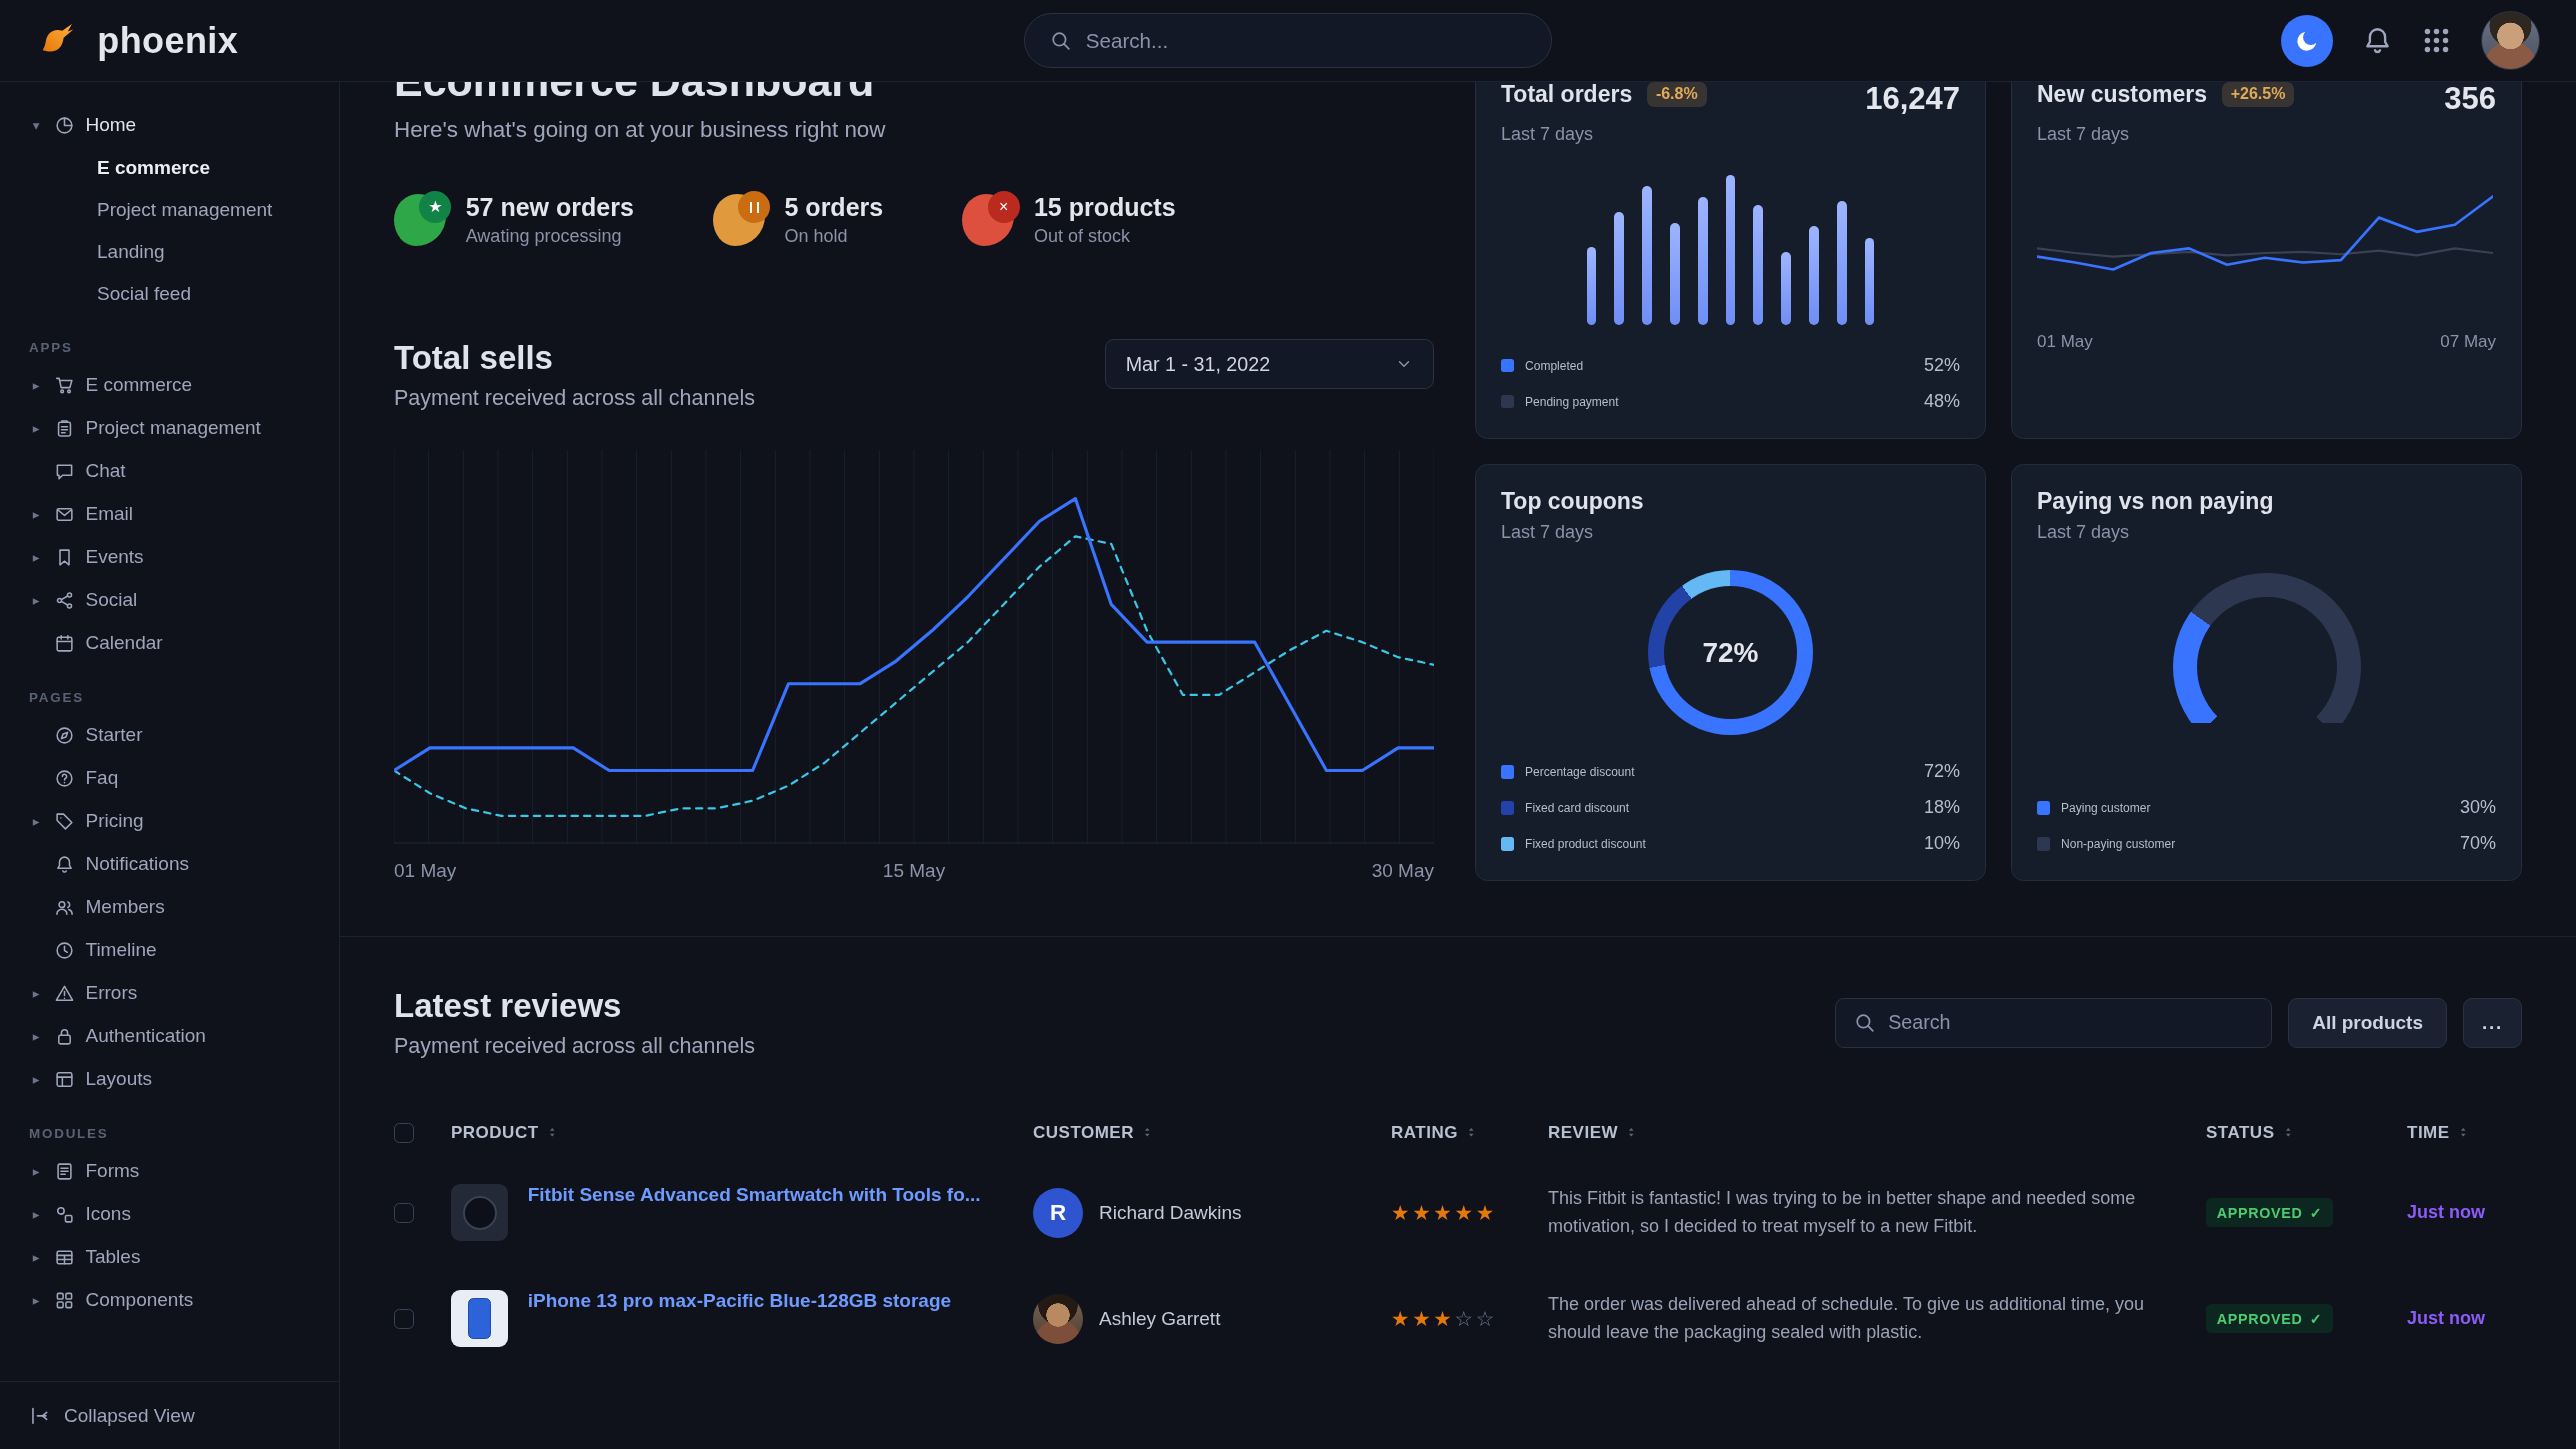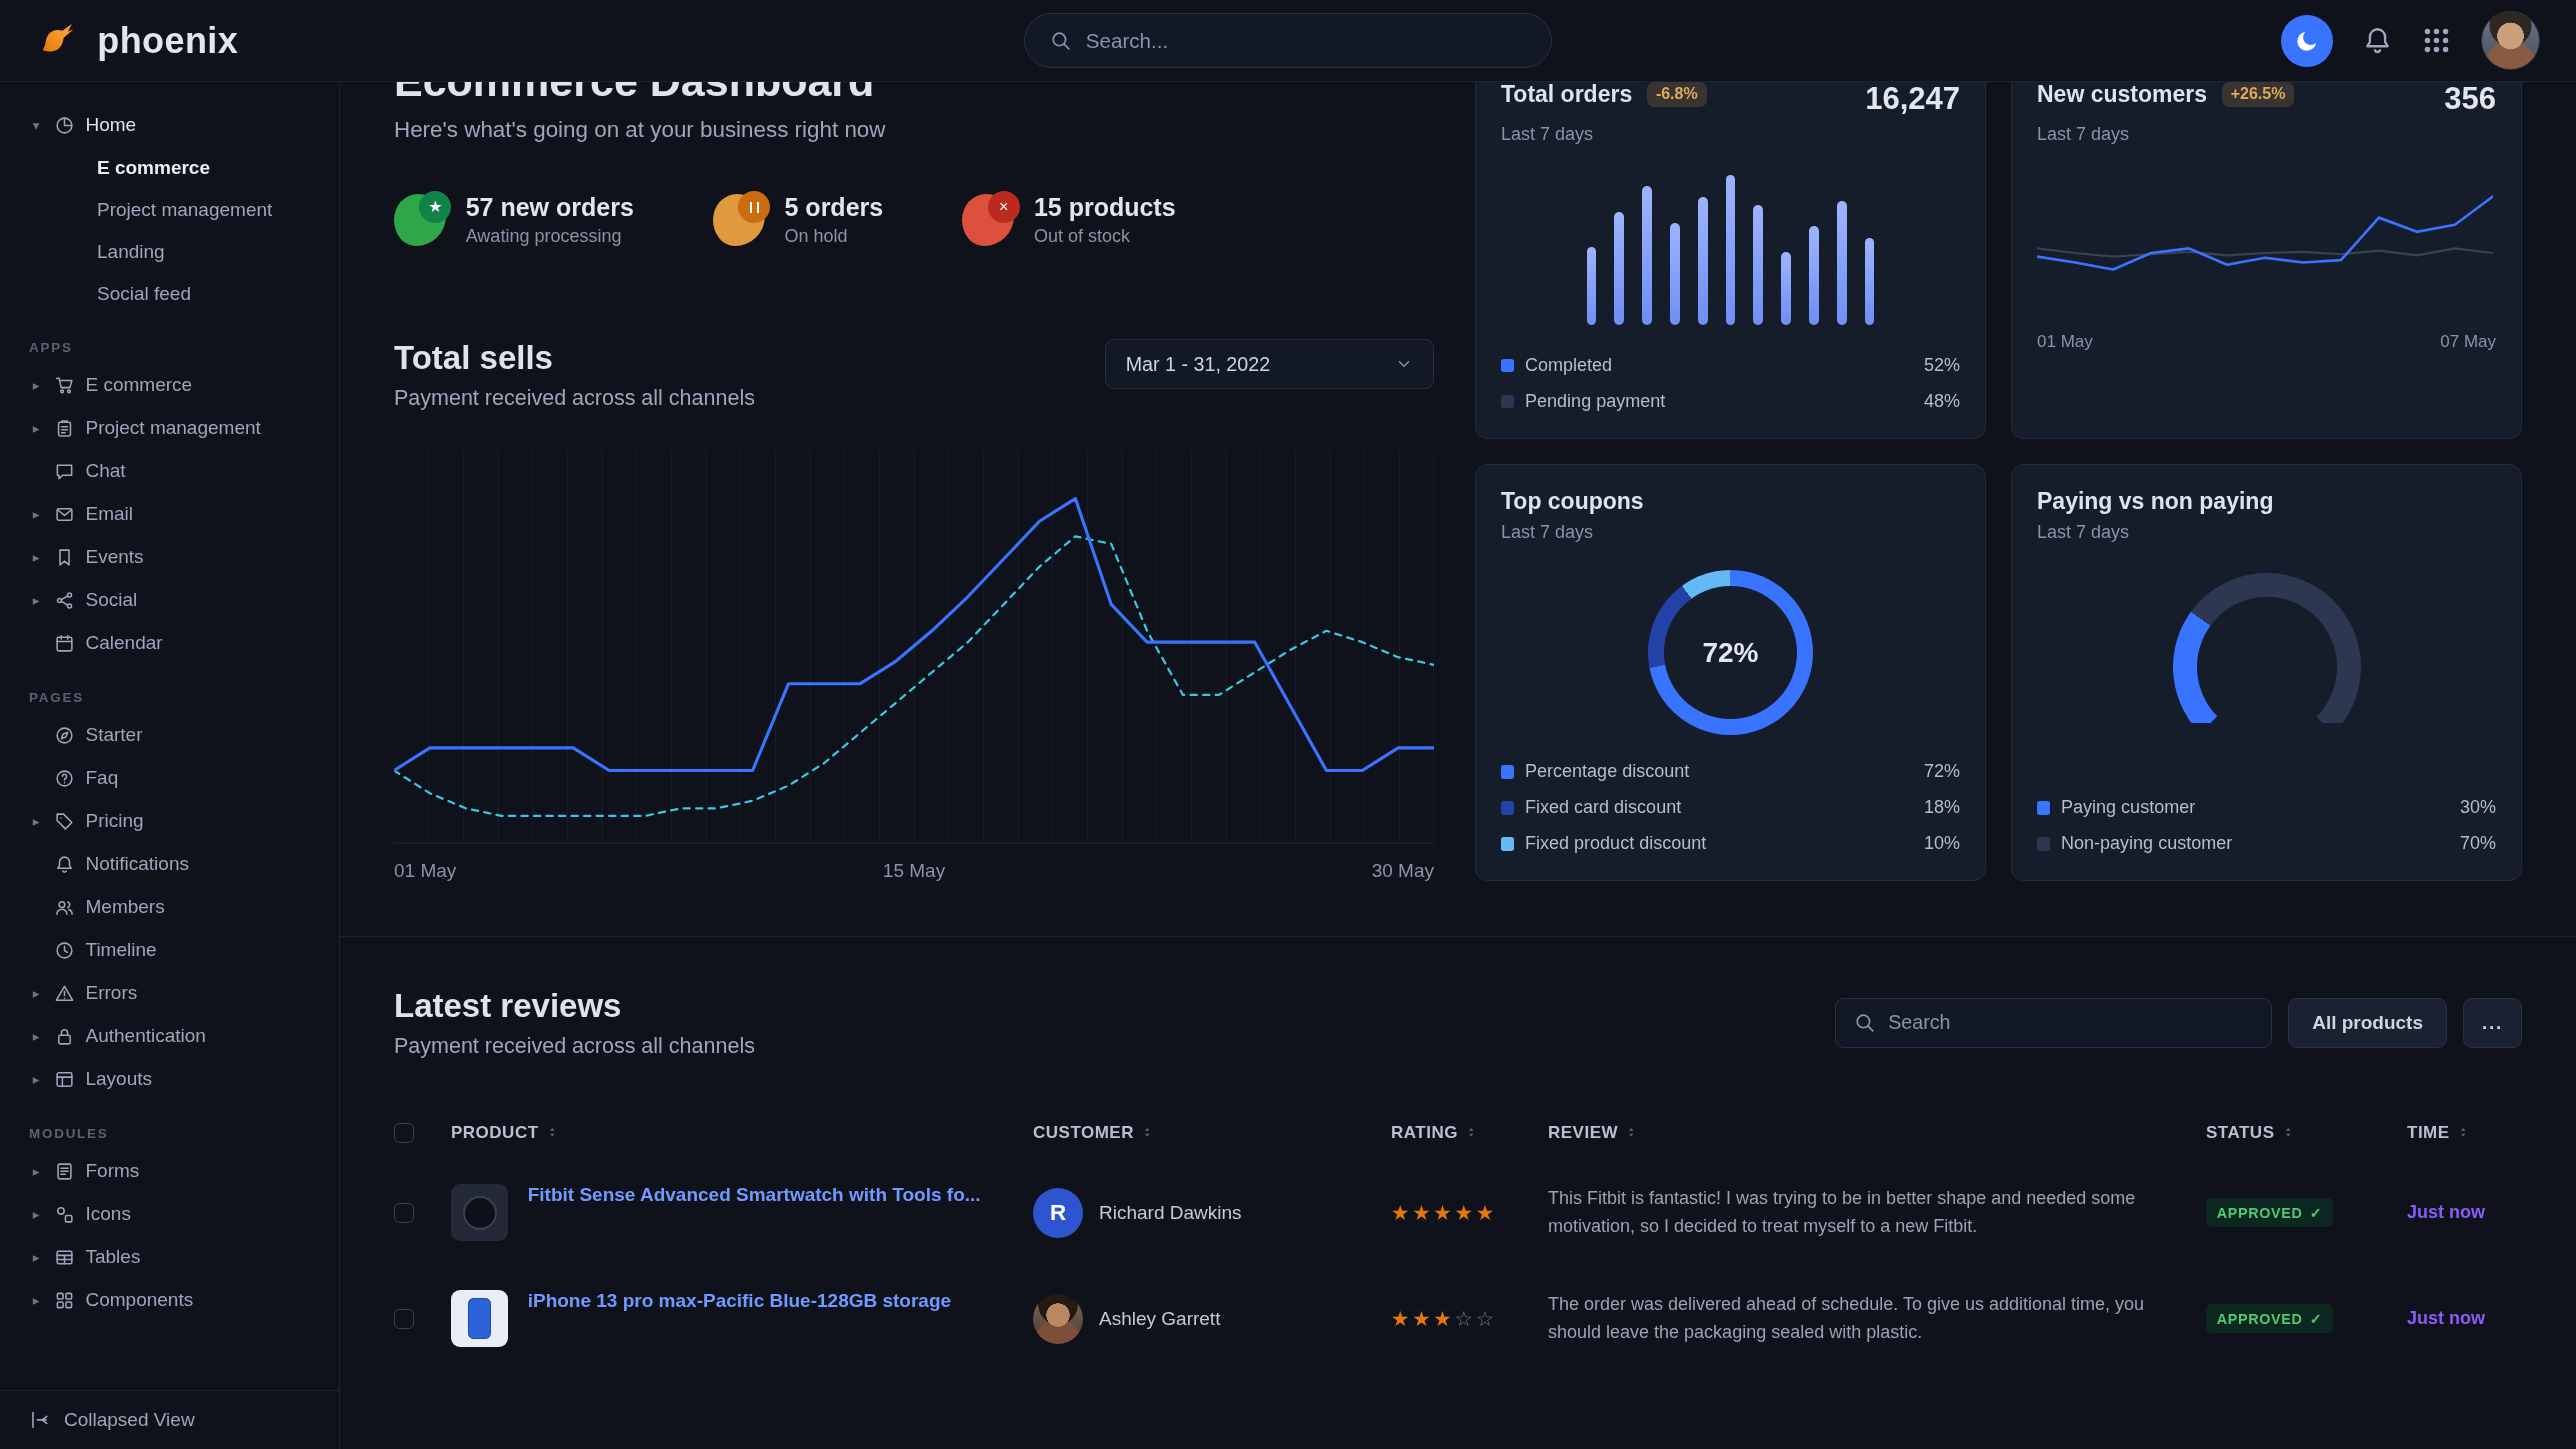--- a/index.html
+++ b/index.html
@@ -35,21 +35,21 @@
     display:flex;flex-direction:column;background:#0f121b;z-index:9}
   .sb-scroll{flex:1;overflow:hidden;padding-top:21.5px}
   .sb-item{height:43px;display:flex;align-items:center;gap:11.6px;padding-left:29px;font-size:19px;
     color:#9fa6bc;cursor:pointer;white-space:nowrap}
   .sb-caret{width:14.3px;font-size:13.4px;color:#6b7488;flex:none;text-align:center}
   .sb-icon{width:19px;height:19px;flex:none;color:#9fa6bc}
   .sb-group .sb-label{color:#dfe3ec}
   .sb-child{height:42px;display:flex;align-items:center;padding-left:97px;font-size:19px;color:#9fa6bc;cursor:pointer}
   .sb-child.active{color:#eceef4;font-weight:700}
   .sb-heading{padding-left:29px;margin:25px 0 9px;font-size:13.4px;font-weight:700;letter-spacing:1.8px;color:#596275}
-  .sb-footer{height:59px;border-top:0.9px solid #1c2231;display:flex;align-items:center;gap:14.3px;
+  .sb-footer{height:68px;border-top:0.9px solid #1c2231;display:flex;align-items:center;gap:14.3px;
     padding-left:30px;font-size:19px;color:#9fa6bc;cursor:pointer}
   .foot-ico{width:19.7px;height:19.7px;color:#9fa6bc}
 
   
   .main{margin-left:340px;padding:57px 54px 0;height:1367px;overflow:hidden}
   .top-grid{display:flex;gap:41px}
   .col-left{width:1040px;flex:none}
   .col-right{width:916px;flex:none;display:grid;grid-template-columns:511px 511px;gap:25px;align-content:start}
 
   .page-title{font-size:43px;font-weight:700;color:#dfe3ec}
@@ -82,21 +82,21 @@
   .badge-warn{display:inline-block;margin-left:10.7px;padding:3.6px 9px;border-radius:7.2px;font-size:16px;
     font-weight:700;color:#e0aa58;background:rgba(216,166,90,.18);vertical-align:2.7px}
   .card-value{font-size:31px;font-weight:700;color:#e3e6ed}
   .card-period{font-size:18px;color:#8a93a8;margin-top:7.2px}
   .bars{height:150px;margin:30px 0 27px;display:flex;align-items:flex-end;justify-content:center;gap:18px}
   .bar{width:9.8px;border-radius:5.4px;background:linear-gradient(#9db4ff,#6f8ef5)}
   .legend{display:flex;flex-direction:column;gap:9px;margin-top:auto}
   .lg-row{display:flex;justify-content:space-between;align-items:center;height:27px}
   .lg-left{display:flex;align-items:center;gap:10.7px}
   .sw{width:13.4px;height:13.4px;border-radius:2.7px;flex:none}
-  .lg-label{font-size:18px;color:#b6bdcc}
+  .lg-label{font-size:12px;color:#b6bdcc}
   .lg-pct{font-size:18px;color:#b6bdcc}
   .mini-chart{margin-top:36px}
   .mini-axis{display:flex;justify-content:space-between;margin-top:14.3px;font-size:17px;color:#8a93a8}
   .donut{width:165px;height:165px;border-radius:50%;margin:27px auto 23px;position:relative}
   .donut-hole{position:absolute;inset:16px;border-radius:50%;background:#151c2a;display:flex;
     align-items:center;justify-content:center;font-size:28px;font-weight:700;color:#e3e6ed}
   .gauge-wrap{width:188px;height:150px;margin:30px auto 0;overflow:hidden;position:relative}
   .gauge{width:188px;height:188px;border-radius:50%}
   .gauge-hole{position:absolute;left:24px;top:24px;width:140px;height:140px;border-radius:50%;background:#151c2a}
   .tall{min-height:401px}

